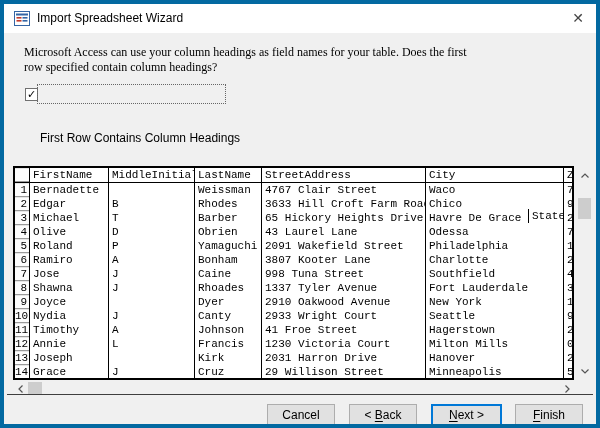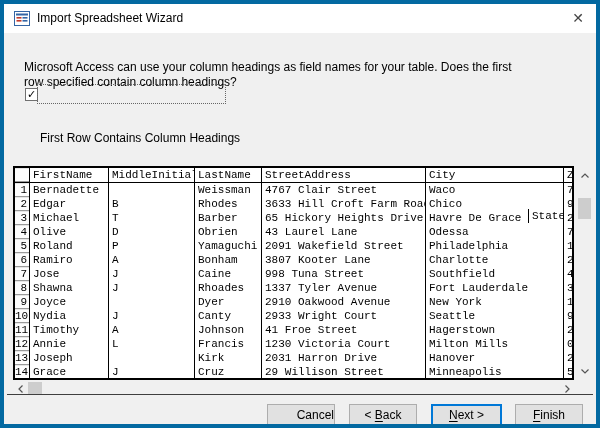--- a/index.html
+++ b/index.html
@@ -11,21 +11,21 @@
     overflow:hidden;
   }
   
   .titlebar { position:absolute; top:0; left:0; right:0; height:29px; background:#ffffff; }
   .titlebar .appicon { position:absolute; left:10px; top:7px; width:16px; height:15px; }
   .titlebar .title { position:absolute; left:33px; top:7px; font-size:12px; white-space:nowrap; }
   .closebtn { position:absolute; right:3px; top:1px; width:30px; height:26px;
               display:flex; align-items:center; justify-content:center;
               font-size:14px; color:#444; cursor:default; }
   
-  .instruction { position:absolute; left:20px; top:56px; font-size:12px; line-height:15px; }
+  .instruction { position:absolute; left:20px; top:41px; font-size:12px; line-height:15px;font-family:Liberation Serif, serif; }
   .instruction span { display:block; white-space:nowrap; }
   
   .cbx { position:absolute; left:21px; top:84px; width:13px; height:13px;
          background:#fff; border:1px solid #707070; font-size:11px; line-height:11px;
          text-align:center; color:#000; }
   .cbx-focus { position:absolute; left:33px; top:80px; width:189px; height:20px;
                border:1px dotted #666; }
   .cbx-label { position:absolute; left:2px; top:2px; font-size:12px; white-space:nowrap;margin-top:44px; }
   
   .grid { position:absolute; left:9px; top:162px; width:561px; height:214px;
@@ -53,21 +53,21 @@
   .hscroll { position:absolute; left:9px; top:377px; width:561px; height:15px; background:#f0f0f0; }
   .hscroll .arrow-left { position:absolute; left:0; top:0; width:14px; height:15px; }
   .hscroll .arrow-right { position:absolute; right:0; top:0; width:14px; height:15px; }
   .hscroll .thumb { position:absolute; left:15px; top:1px; width:14px; height:13px; background:#cdcdcd; }
   .sb-arrow { display:flex; align-items:center; justify-content:center; }
   
   .separator { position:absolute; left:3px; right:3px; top:390px; height:1px; background:#3f3f3f; }
   .btn { position:absolute; top:400px; height:22px; background:#e1e1e1; border:1px solid #adadad;
          font-size:12px; display:flex; align-items:center; justify-content:center;
          font-family:"Liberation Sans", sans-serif; cursor:default; white-space:pre; }
-  .btn-cancel { left:263px; width:68px;justify-content:flex-end; }
+  .btn-cancel { left:263px; width:68px; }
   .btn-back   { left:345px; width:68px; }
   .btn-next   { left:427px; width:71px; border:2px solid #0078d7; }
   .btn-finish { left:511px; width:68px; }
   .mnemonic { text-decoration:underline; text-underline-offset:2px; }
 </style>
 </head>
 <body>
 
 <div class="dialog">
 

